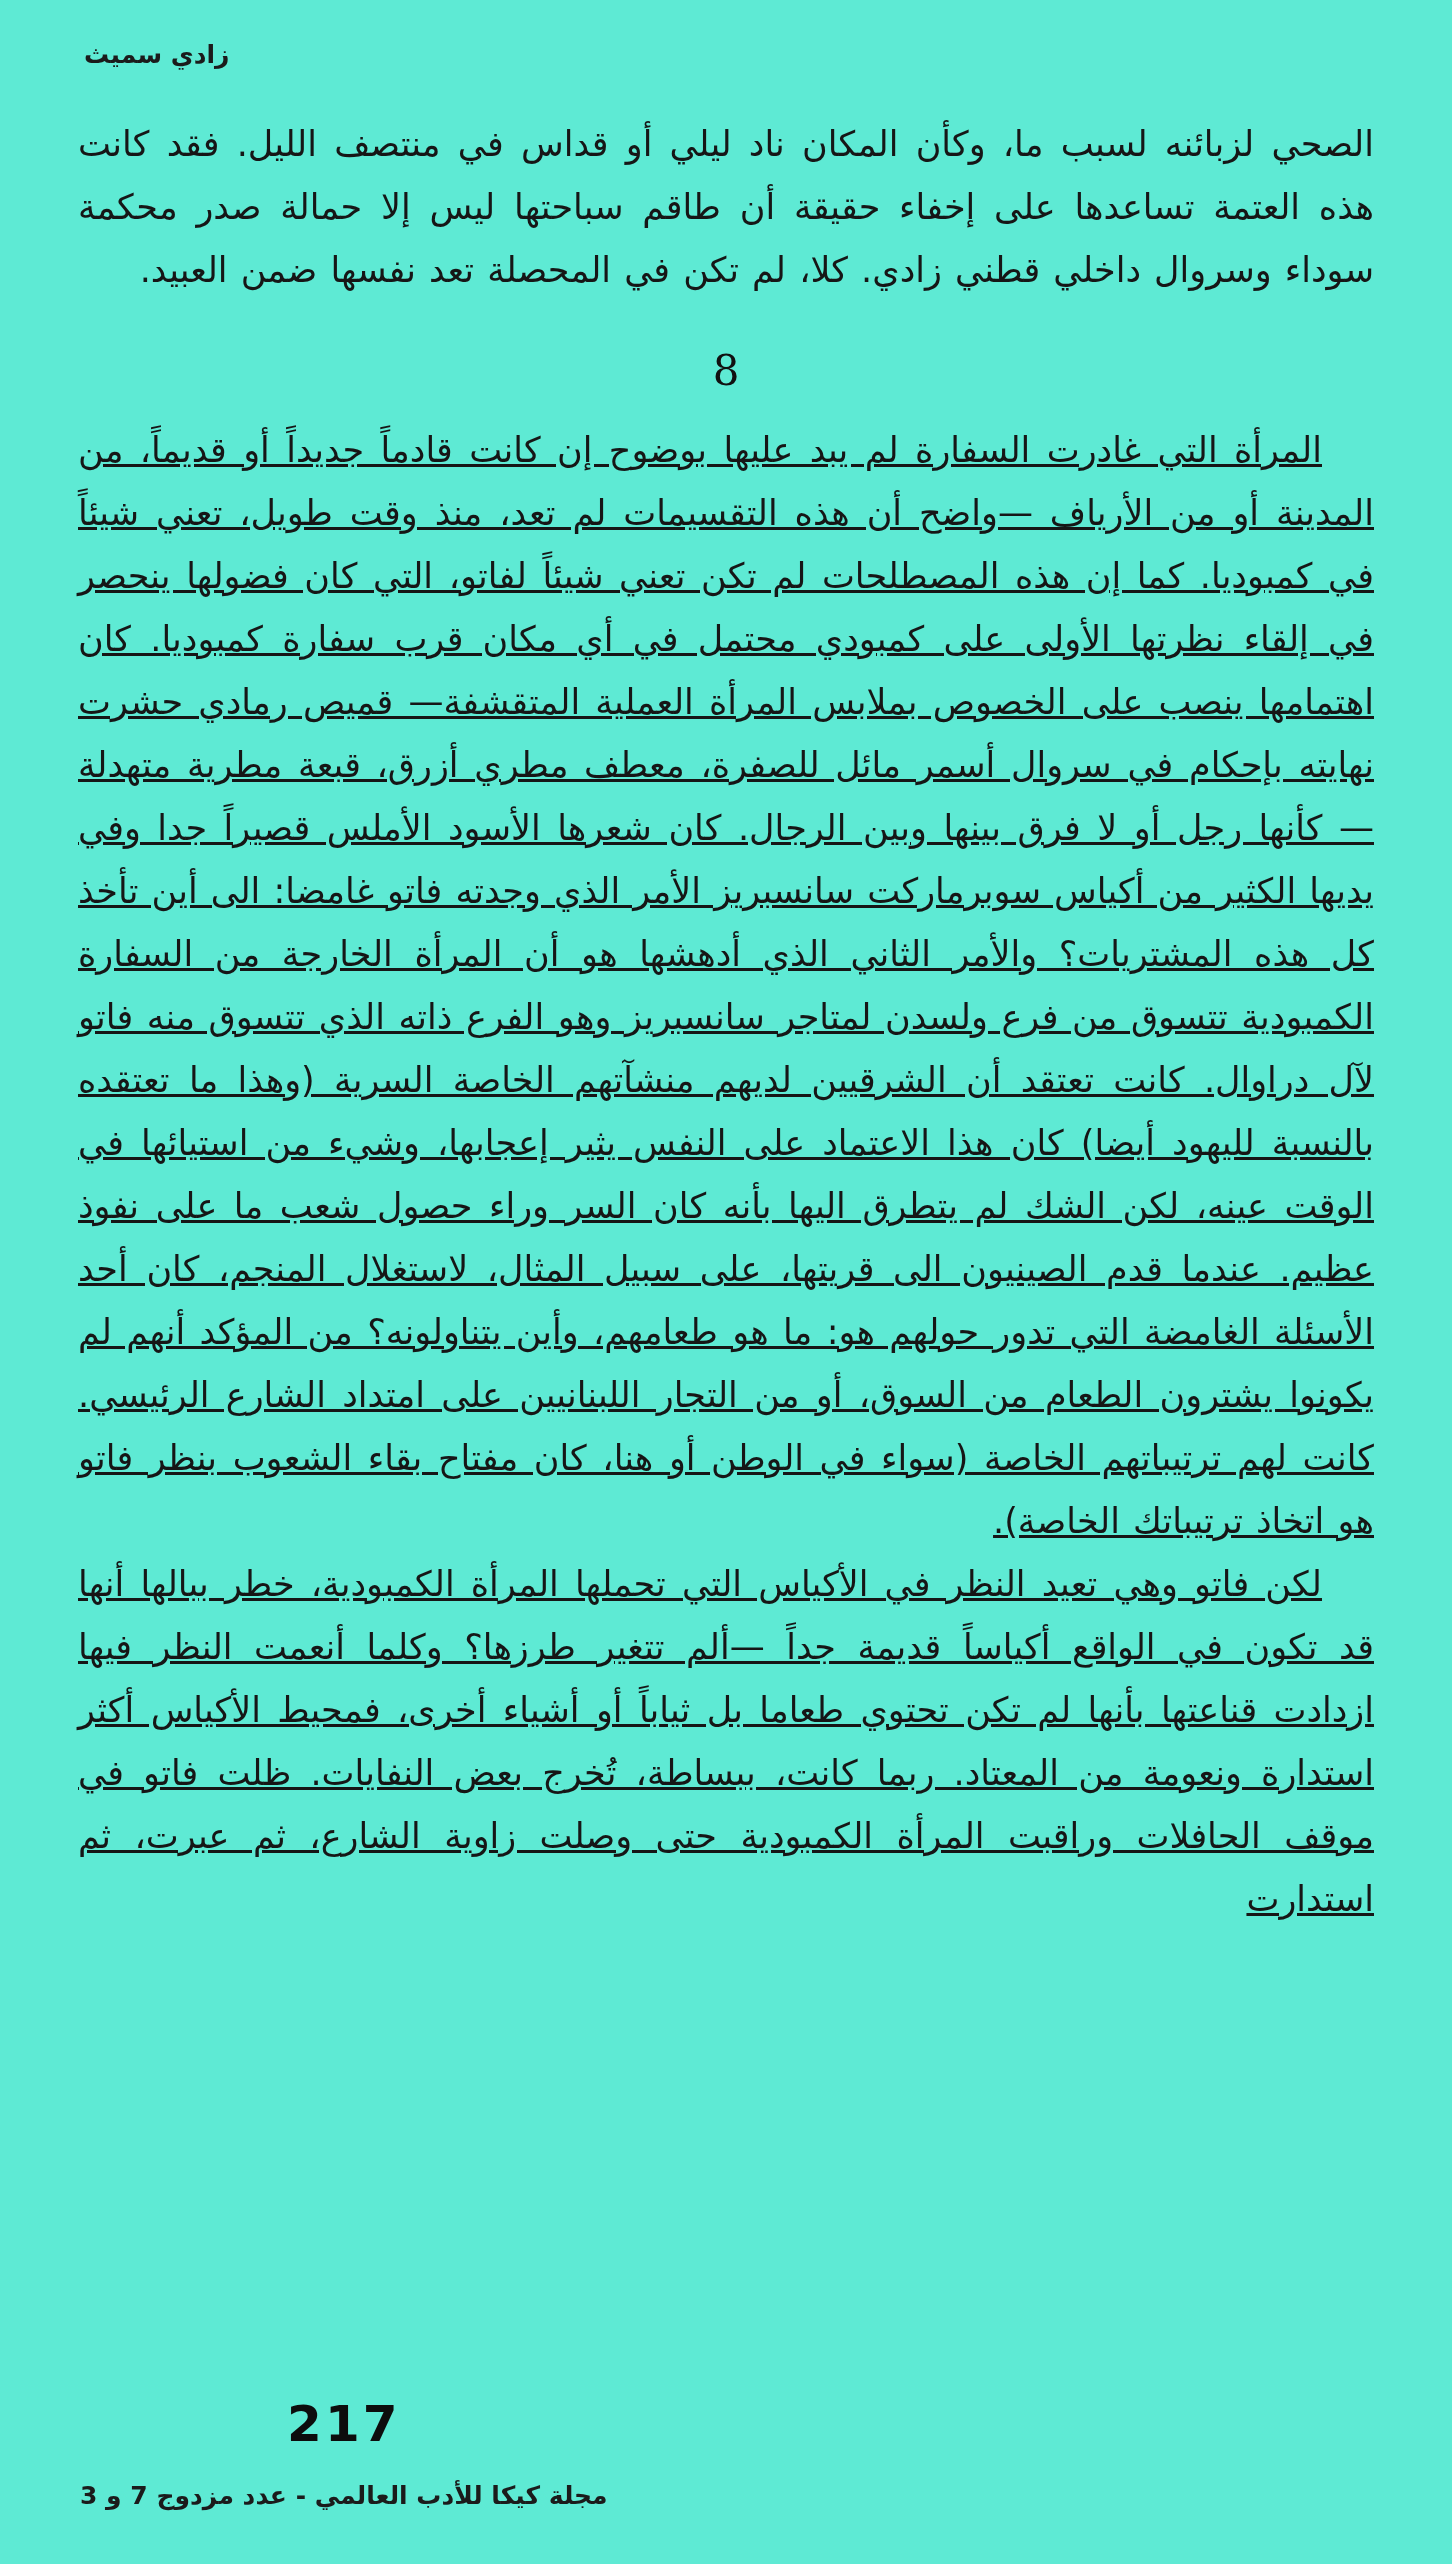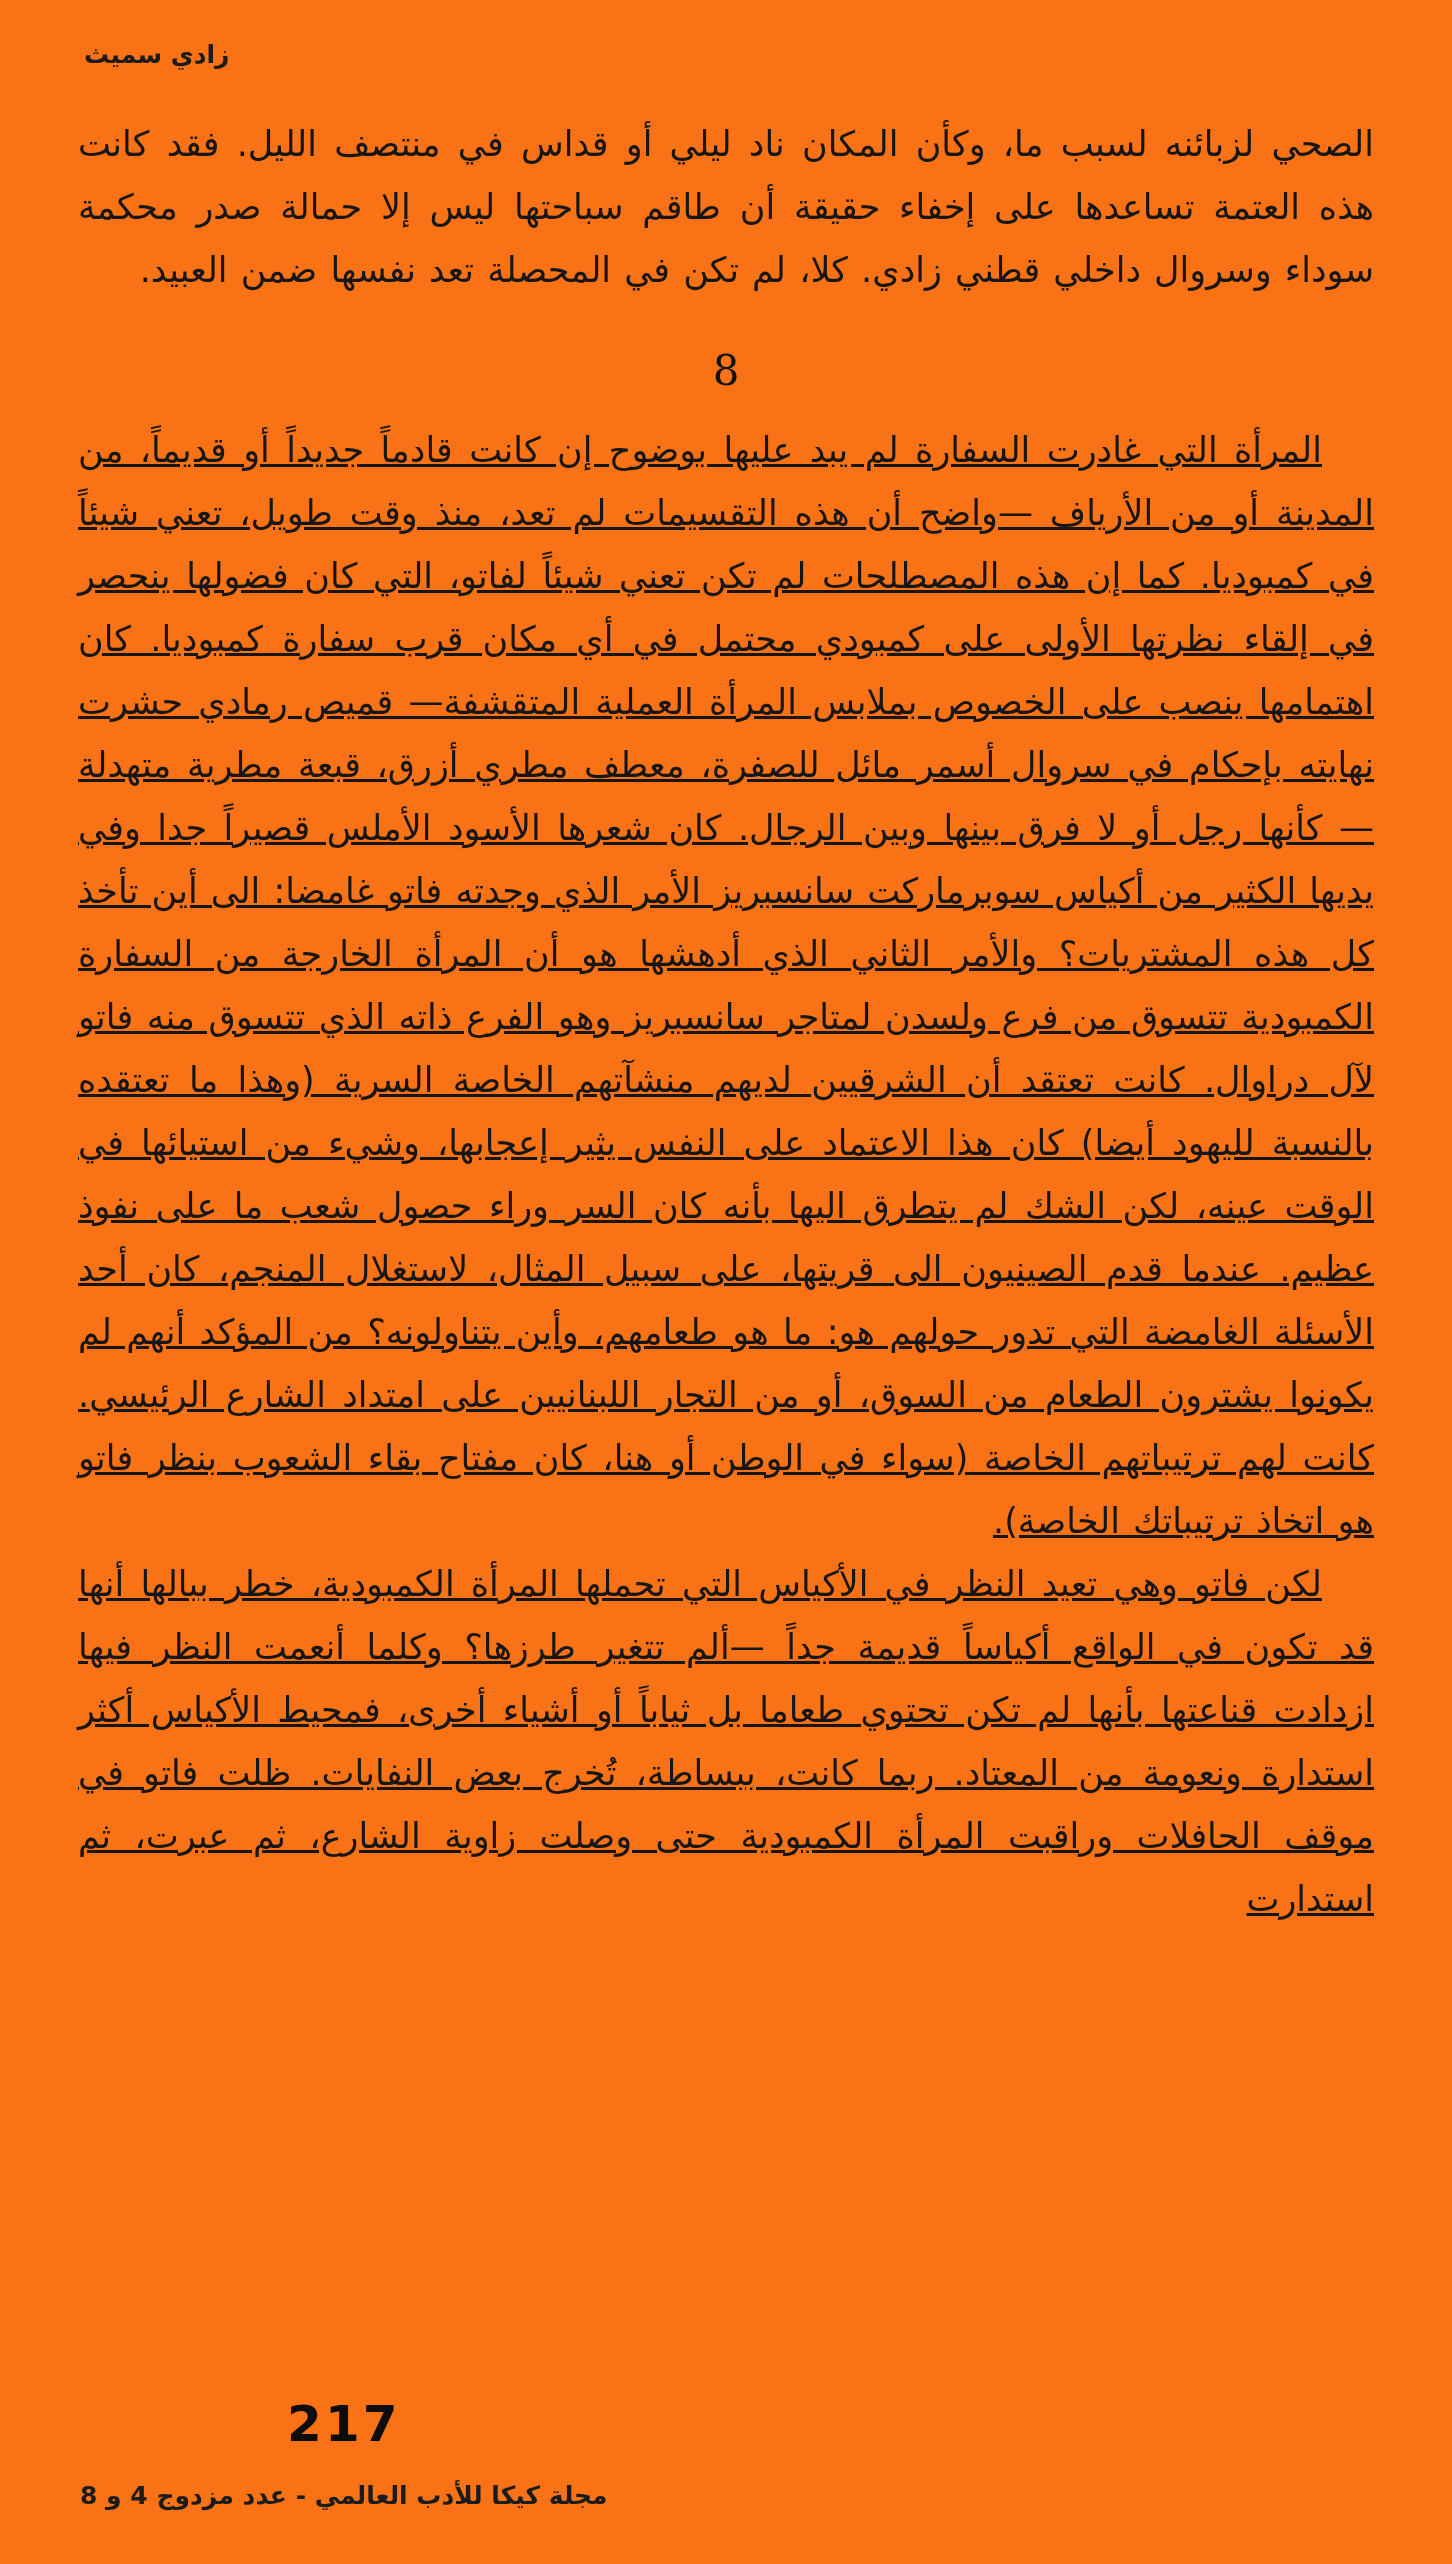--- a/index.html
+++ b/index.html
@@ -5,21 +5,21 @@
   html, body {
     margin: 0;
     padding: 0;
     background: #d9d9d9;
   }
   .page {
     position: relative;
     width: 1452px;
     height: 2564px;
     margin: 0 auto;
-    background: #f97316;
+    background: #5eead4;
     color: #161616;
     font-family: "DejaVu Sans", sans-serif;
     overflow: hidden;
     box-shadow: 0 0 14px rgba(0,0,0,.25);
   }
   .content {
     position: absolute;
     top: 40px;
     right: 78px;
     left: 78px;
@@ -96,16 +96,16 @@
     <div class="section-num">8</div>
 
     <p class="para indent">المرأة التي غادرت السفارة لم يبد عليها بوضوح إن كانت قادماً جديداً أو قديماً، من المدينة أو من الأرياف —واضح أن هذه التقسيمات لم تعد، منذ وقت طويل، تعني شيئاً في كمبوديا. كما إن هذه المصطلحات لم تكن تعني شيئاً لفاتو، التي كان فضولها ينحصر في إلقاء نظرتها الأولى على كمبودي محتمل في أي مكان قرب سفارة كمبوديا. كان اهتمامها ينصب على الخصوص بملابس المرأة العملية المتقشفة— قميص رمادي حشرت نهايته بإحكام في سروال أسمر مائل للصفرة، معطف مطري أزرق، قبعة مطرية متهدلة— كأنها رجل أو لا فرق بينها وبين الرجال. كان شعرها الأسود الأملس قصيراً جدا وفي يديها الكثير من أكياس سوبرماركت سانسبريز الأمر الذي وجدته فاتو غامضا: الى أين تأخذ كل هذه المشتريات؟ والأمر الثاني الذي أدهشها هو أن المرأة الخارجة من السفارة الكمبودية تتسوق من فرع ولسدن لمتاجر سانسبريز وهو الفرع ذاته الذي تتسوق منه فاتو لآل دراوال. كانت تعتقد أن الشرقيين لديهم منشآتهم الخاصة السرية (وهذا ما تعتقده بالنسبة لليهود أيضا) كان هذا الاعتماد على النفس يثير إعجابها، وشيء من استيائها في الوقت عينه، لكن الشك لم يتطرق اليها بأنه كان السر وراء حصول شعب ما على نفوذ عظيم. عندما قدم الصينيون الى قريتها، على سبيل المثال، لاستغلال المنجم، كان أحد الأسئلة الغامضة التي تدور حولهم هو: ما هو طعامهم، وأين يتناولونه؟ من المؤكد أنهم لم يكونوا يشترون الطعام من السوق، أو من التجار اللبنانيين على امتداد الشارع الرئيسي. كانت لهم ترتيباتهم الخاصة (سواء في الوطن أو هنا، كان مفتاح بقاء الشعوب بنظر فاتو هو اتخاذ ترتيباتك الخاصة).</p>
 
     <p class="para indent">لكن فاتو وهي تعيد النظر في الأكياس التي تحملها المرأة الكمبودية، خطر ببالها أنها قد تكون في الواقع أكياساً قديمة جداً —ألم تتغير طرزها؟ وكلما أنعمت النظر فيها ازدادت قناعتها بأنها لم تكن تحتوي طعاما بل ثياباً أو أشياء أخرى، فمحيط الأكياس أكثر استدارة ونعومة من المعتاد. ربما كانت، ببساطة، تُخرج بعض النفايات. ظلت فاتو في موقف الحافلات وراقبت المرأة الكمبودية حتى وصلت زاوية الشارع، ثم عبرت، ثم استدارت</p>
 
   </div>
 
   <div class="footer">
     <div class="page-number">217</div>
-    <div class="journal">مجلة كيكا للأدب العالمي - عدد مزدوج 4 و 8</div>
+    <div class="journal">مجلة كيكا للأدب العالمي - عدد مزدوج 7 و 3</div>
   </div>
 
 </div>
 
 </body></html>

